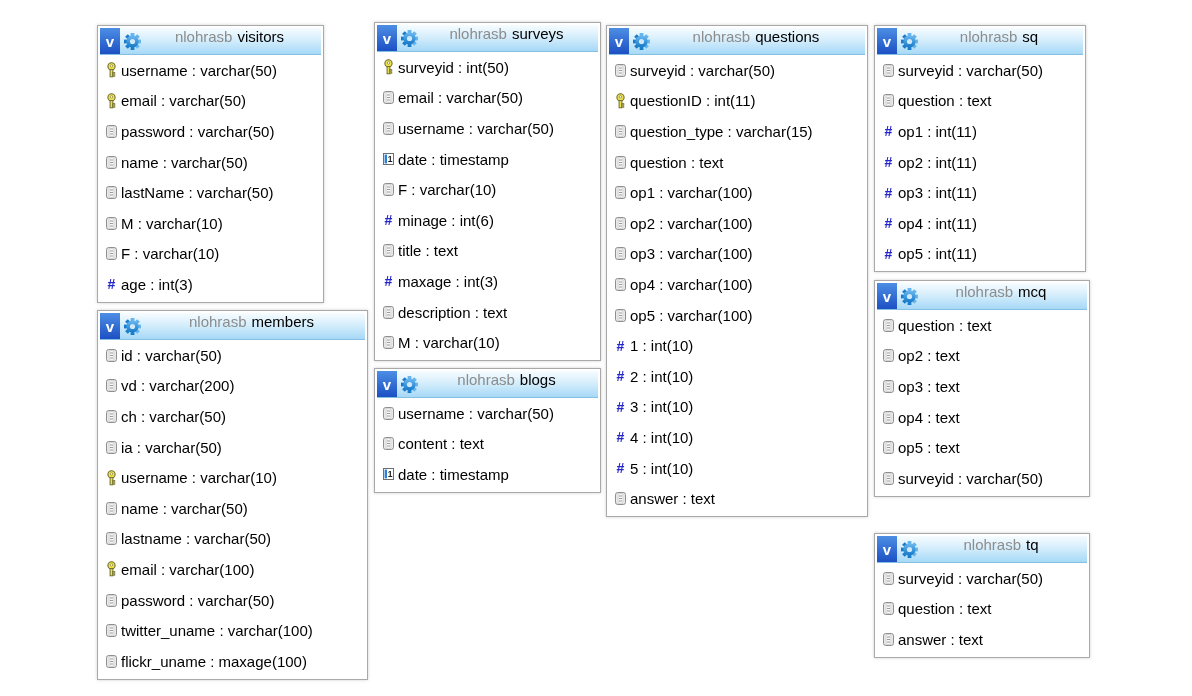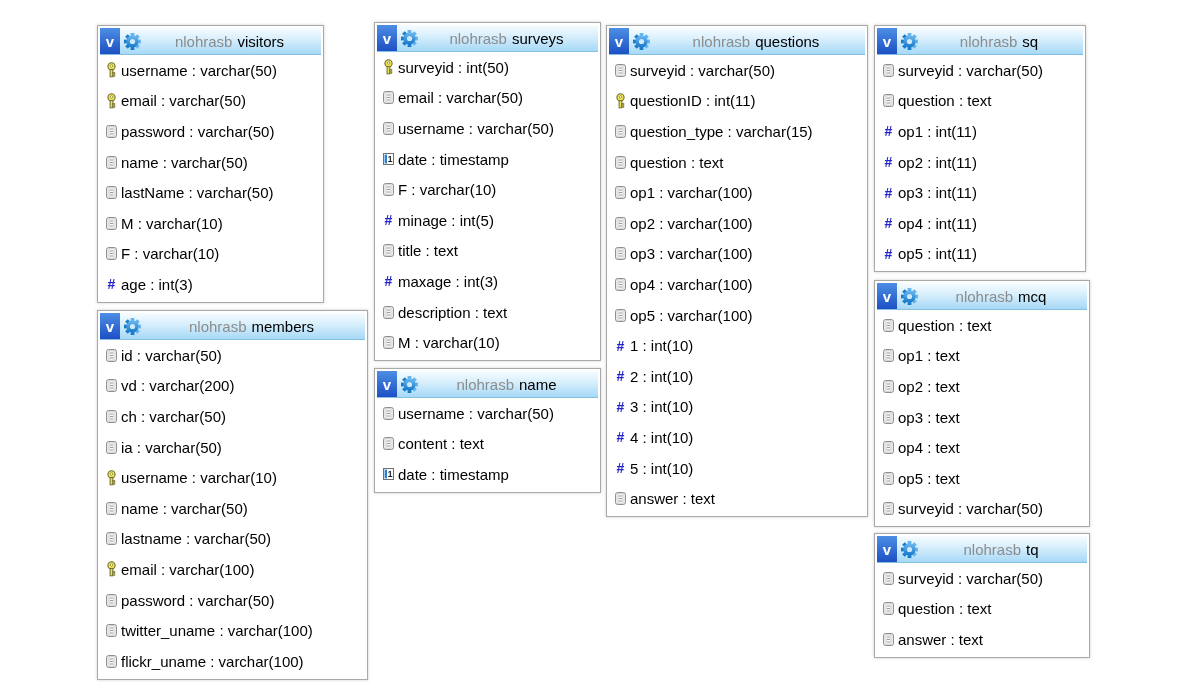--- a/index.html
+++ b/index.html
@@ -25,21 +25,21 @@
     background:linear-gradient(180deg,#4d8ee4 0%,#1c50c4 100%);
     color:#ffffff; font-weight:bold; font-size:15px;
     display:flex; align-items:center; justify-content:center;
   }
   .gear {
     width:24px; flex:none;
     display:flex; align-items:center; justify-content:center;
     cursor:pointer;
   }
   .ttitle {
-    flex:1; display:flex; align-items:center; justify-content:center;
+    flex:1; display:flex; align-items:flex-start; justify-content:center;
     font-size:15px; padding-right:6px; white-space:nowrap; overflow:hidden;
   }
   .db   { color:#8c8c8c; margin-right:5px; }
   .tname{ font-weight:normal; color:#000000; }
   .row {
     height:30.6px; display:flex; align-items:center;
     padding-left:5px; font-size:15px; color:#000000;
     white-space:nowrap; overflow:hidden; background:#ffffff;
   }
   .ficon {
@@ -315,21 +315,21 @@
       <div class="row">
         <span class="ficon">
           <svg width="11" height="13" viewBox="0 0 11 13">
             <rect x="0.5" y="0.5" width="10" height="12" rx="2.2" fill="#e9e9e9" stroke="#8f8f8f"></rect>
             <rect x="3.1" y="1.8" width="4.8" height="9.4" fill="#f9f9f9" stroke="#c0c0c0" stroke-width="0.6"></rect>
             <line x1="4" y1="4" x2="7" y2="4" stroke="#9a9a9a" stroke-width="1"></line>
             <line x1="4" y1="6.5" x2="7" y2="6.5" stroke="#9a9a9a" stroke-width="1"></line>
             <line x1="4" y1="9" x2="7" y2="9" stroke="#9a9a9a" stroke-width="1"></line>
           </svg>
         </span>
-        <span>flickr_uname : varchar(100)</span>
+        <span>flickr_uname : maxage(100)</span>
       </div>
     </div>
     <div class="table" style="left: 374px; top: 22px; width: 227px;">
       <div class="theader">
         <div class="vbadge">v</div>
         <div class="gear">
           <svg width="17" height="17" viewBox="0 0 17 17">
             <g fill="url(#gearGrad)">
               <rect x="6.6" y="0" width="3.8" height="17"></rect>
               <rect x="6.6" y="0" width="3.8" height="17" transform="rotate(45 8.5 8.5)"></rect>
@@ -400,21 +400,21 @@
             <line x1="4" y1="6.5" x2="7" y2="6.5" stroke="#9a9a9a" stroke-width="1"></line>
             <line x1="4" y1="9" x2="7" y2="9" stroke="#9a9a9a" stroke-width="1"></line>
           </svg>
         </span>
         <span>F : varchar(10)</span>
       </div>
       <div class="row">
         <span class="ficon">
           <span class="hash">#</span>
         </span>
-        <span>minage : int(5)</span>
+        <span>minage : int(6)</span>
       </div>
       <div class="row">
         <span class="ficon">
           <svg width="11" height="13" viewBox="0 0 11 13">
             <rect x="0.5" y="0.5" width="10" height="12" rx="2.2" fill="#e9e9e9" stroke="#8f8f8f"></rect>
             <rect x="3.1" y="1.8" width="4.8" height="9.4" fill="#f9f9f9" stroke="#c0c0c0" stroke-width="0.6"></rect>
             <line x1="4" y1="4" x2="7" y2="4" stroke="#9a9a9a" stroke-width="1"></line>
             <line x1="4" y1="6.5" x2="7" y2="6.5" stroke="#9a9a9a" stroke-width="1"></line>
             <line x1="4" y1="9" x2="7" y2="9" stroke="#9a9a9a" stroke-width="1"></line>
           </svg>
@@ -462,21 +462,21 @@
               <rect x="6.6" y="0" width="3.8" height="17" transform="rotate(45 8.5 8.5)"></rect>
               <rect x="6.6" y="0" width="3.8" height="17" transform="rotate(90 8.5 8.5)"></rect>
               <rect x="6.6" y="0" width="3.8" height="17" transform="rotate(135 8.5 8.5)"></rect>
               <circle cx="8.5" cy="8.5" r="6"></circle>
             </g>
             <circle cx="8.5" cy="8.5" r="2.6" fill="#cfe8fa"></circle>
           </svg>
         </div>
         <div class="ttitle">
           <span class="db">nlohrasb</span>
-          <span class="tname">name</span>
+          <span class="tname">blogs</span>
         </div>
       </div>
       <div class="row">
         <span class="ficon">
           <svg width="11" height="13" viewBox="0 0 11 13">
             <rect x="0.5" y="0.5" width="10" height="12" rx="2.2" fill="#e9e9e9" stroke="#8f8f8f"></rect>
             <rect x="3.1" y="1.8" width="4.8" height="9.4" fill="#f9f9f9" stroke="#c0c0c0" stroke-width="0.6"></rect>
             <line x1="4" y1="4" x2="7" y2="4" stroke="#9a9a9a" stroke-width="1"></line>
             <line x1="4" y1="6.5" x2="7" y2="6.5" stroke="#9a9a9a" stroke-width="1"></line>
             <line x1="4" y1="9" x2="7" y2="9" stroke="#9a9a9a" stroke-width="1"></line>
@@ -788,32 +788,20 @@
       <div class="row">
         <span class="ficon">
           <svg width="11" height="13" viewBox="0 0 11 13">
             <rect x="0.5" y="0.5" width="10" height="12" rx="2.2" fill="#e9e9e9" stroke="#8f8f8f"></rect>
             <rect x="3.1" y="1.8" width="4.8" height="9.4" fill="#f9f9f9" stroke="#c0c0c0" stroke-width="0.6"></rect>
             <line x1="4" y1="4" x2="7" y2="4" stroke="#9a9a9a" stroke-width="1"></line>
             <line x1="4" y1="6.5" x2="7" y2="6.5" stroke="#9a9a9a" stroke-width="1"></line>
             <line x1="4" y1="9" x2="7" y2="9" stroke="#9a9a9a" stroke-width="1"></line>
           </svg>
         </span>
-        <span>op1 : text</span>
-      </div>
-      <div class="row">
-        <span class="ficon">
-          <svg width="11" height="13" viewBox="0 0 11 13">
-            <rect x="0.5" y="0.5" width="10" height="12" rx="2.2" fill="#e9e9e9" stroke="#8f8f8f"></rect>
-            <rect x="3.1" y="1.8" width="4.8" height="9.4" fill="#f9f9f9" stroke="#c0c0c0" stroke-width="0.6"></rect>
-            <line x1="4" y1="4" x2="7" y2="4" stroke="#9a9a9a" stroke-width="1"></line>
-            <line x1="4" y1="6.5" x2="7" y2="6.5" stroke="#9a9a9a" stroke-width="1"></line>
-            <line x1="4" y1="9" x2="7" y2="9" stroke="#9a9a9a" stroke-width="1"></line>
-          </svg>
-        </span>
         <span>op2 : text</span>
       </div>
       <div class="row">
         <span class="ficon">
           <svg width="11" height="13" viewBox="0 0 11 13">
             <rect x="0.5" y="0.5" width="10" height="12" rx="2.2" fill="#e9e9e9" stroke="#8f8f8f"></rect>
             <rect x="3.1" y="1.8" width="4.8" height="9.4" fill="#f9f9f9" stroke="#c0c0c0" stroke-width="0.6"></rect>
             <line x1="4" y1="4" x2="7" y2="4" stroke="#9a9a9a" stroke-width="1"></line>
             <line x1="4" y1="6.5" x2="7" y2="6.5" stroke="#9a9a9a" stroke-width="1"></line>
             <line x1="4" y1="9" x2="7" y2="9" stroke="#9a9a9a" stroke-width="1"></line>

